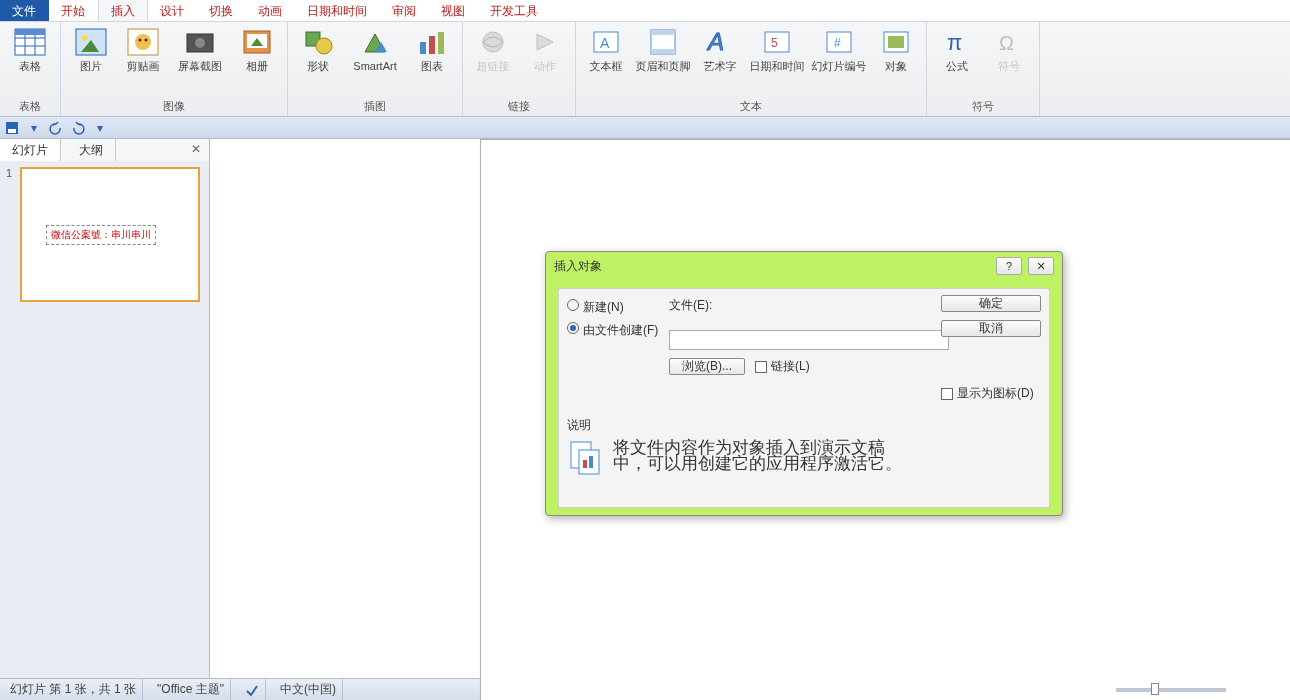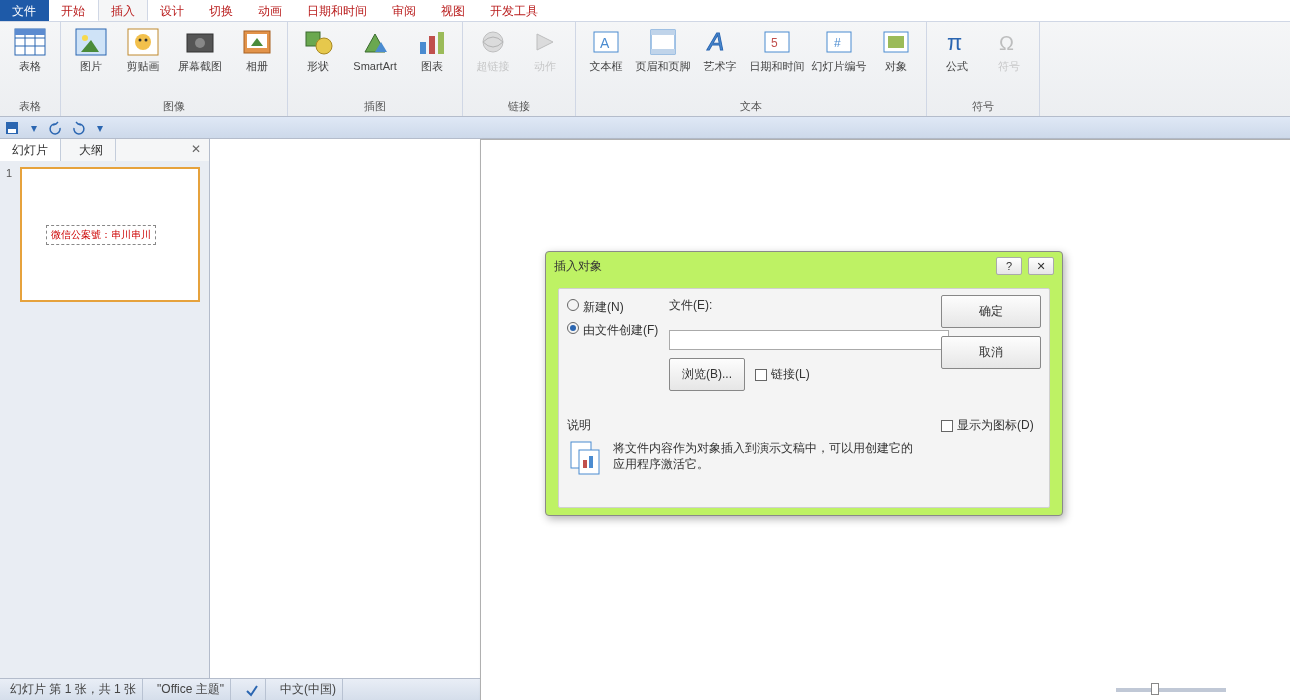--- a/index.html
+++ b/index.html
@@ -51,31 +51,31 @@
   .dlg-body { position: relative; padding: 8px 12px; height: 235px; }
   .dlg-inner { border: 1px solid #d0d0d0; border-radius: 2px; height: 220px; background: #f4f4f4; padding: 8px; position: relative; }
   .radio-col { position: absolute; left: 8px; top: 10px; width: 100px; }
   .radio-row { display: flex; align-items: flex-start; gap: 4px; font-size: 12px; margin-bottom: 6px; }
   .radio { width: 12px; height: 12px; border: 1px solid #666; border-radius: 50%; display: inline-flex; align-items: center; justify-content: center; }
   .radio.sel::after { content:""; width:6px; height:6px; border-radius:50%; background:#2b66b1; }
   .file-area { position: absolute; left: 110px; top: 8px; width: 280px; }
   .file-label { font-size: 12px; margin-bottom: 16px; }
   .file-input { width: 100%; height: 20px; border: 1px solid #aaa; background: #fff; margin-bottom: 8px; }
   .browse-row { display: flex; align-items: center; gap: 10px; }
-  .btn { height: 33px; padding: 0 12px; border: 1px solid #888; background: linear-gradient(#fdfdfd,#e6e6e6); font-size: 12px; border-radius: 2px; display:inline-flex; align-items:center; }
+  .btn { height: 17px; padding: 0 12px; border: 1px solid #888; background: linear-gradient(#fdfdfd,#e6e6e6); font-size: 12px; border-radius: 2px; display:inline-flex; align-items:center; }
   .chk-row { display: flex; align-items: center; gap: 4px; font-size: 12px; }
   .chk { width: 12px; height: 12px; border: 1px solid #666; background: #fff; }
   .right-col { position: absolute; right: 8px; top: 6px; width: 100px; display:flex; flex-direction:column; gap:8px; }
   .right-col .btn { width: 100px; justify-content:center; }
   .showicon { display:flex; align-items:center; gap:4px; font-size:12px; margin-top:40px; }
   .desc { position:absolute; left:8px; top:128px; right:8px; }
   .desc-title { font-size:12px; margin-bottom:6px; }
   .desc-body { display:flex; gap:10px; align-items:flex-start; }
   .desc-ico { width:36px; height:36px; }
-  .desc-text { font-size:12px; line-height:16px; color:#333; max-width:300px; }
+  .desc-text { font-size:17px; line-height:16px; color:#333; max-width:300px; }
 
   
   .notes { height: 28px; border-top: 1px solid #b4bccb; background:#fff; padding: 4px 8px; color:#888; font-size:12px; position:absolute; left:210px; right:0; bottom:0; }
 
   
   .status { height: 22px; background: linear-gradient(#e9eef6,#d5deeb); border-top: 1px solid #b4bccb; display:flex; align-items:center; font-size:12px; color:#444; padding: 0 4px; gap:8px; }
   .status .seg { padding: 0 6px; border-right: 1px solid #b8c2d2; height:100%; display:flex; align-items:center; }
   .status .sp { flex:1; }
   .viewbtn { width:18px; height:16px; border:1px solid #9aa7bb; margin-left:2px; display:flex; align-items:center; justify-content:center; background:#f0f4fa; }
   .zoom-slider { width:110px; height:4px; background:#c0c8d6; position:relative; margin: 0 6px; display:flex; align-items:center; }

